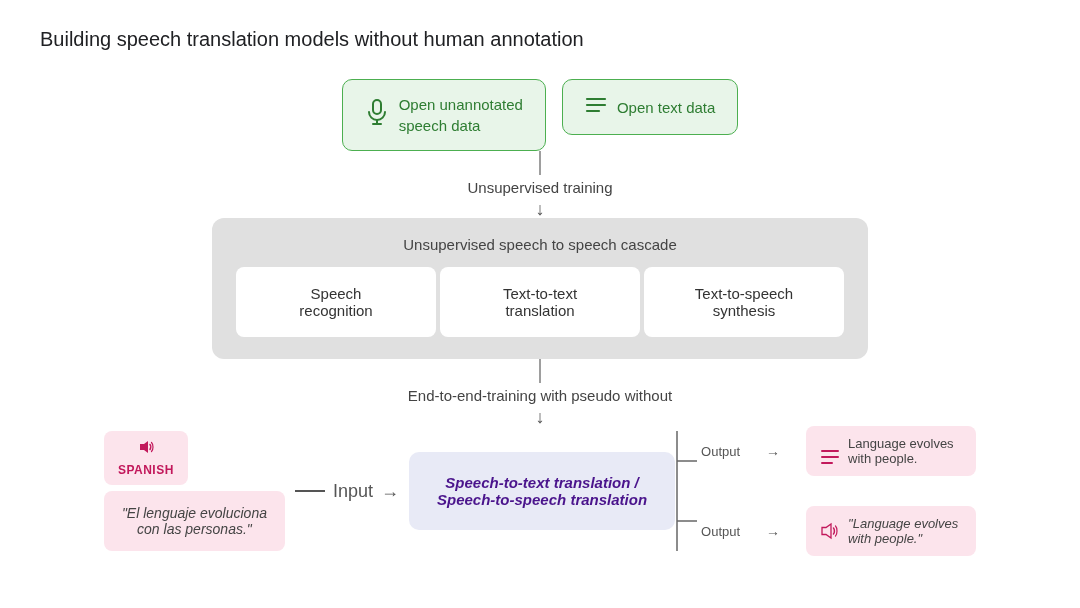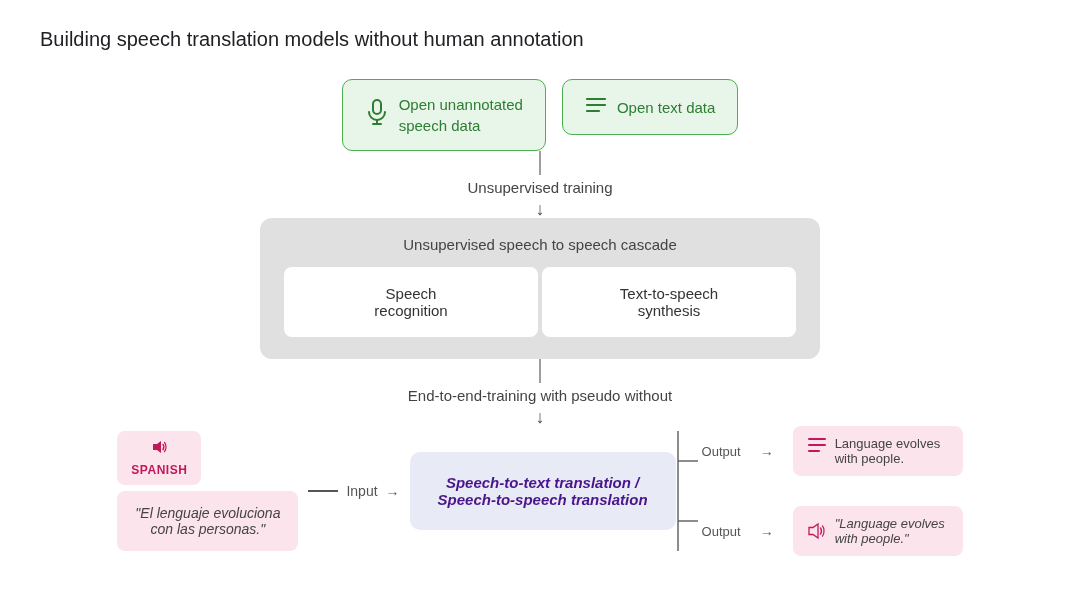--- a/index.html
+++ b/index.html
@@ -60,21 +60,21 @@
       font-size: 15px;
       color: #444;
       text-align: center;
       padding: 4px 0;
     }
     
     .cascade-box {
       background: #e0e0e0;
       border-radius: 12px;
       padding: 18px 24px 22px 24px;
-      width: 560px;
+      width: 656px;
       text-align: center;
     }
     .cascade-title {
       font-size: 15px;
       color: #444;
       margin-bottom: 14px;
     }
     .cascade-inner {
       display: flex;
       gap: 4px;
@@ -119,21 +119,21 @@
       padding: 14px 18px;
       font-size: 14px;
       color: #444;
       text-align: center;
       min-width: 170px;
       font-style: italic;
     }
     .arrow-connector {
       display: flex;
       align-items: center;
-      font-size: 14px;
+      font-size: 18px;
       color: #555;
       gap: 4px;
       white-space: nowrap;
       padding: 0 10px;
     }
     .arrow-connector .arrow-line {
       width: 30px;
       height: 1.5px;
       background: #555;
       display: inline-block;
@@ -147,39 +147,39 @@
       font-size: 15px;
       font-weight: 700;
       color: #4a148c;
       text-align: center;
       min-width: 220px;
       font-style: italic;
     }
     .output-row {
       display: flex;
       align-items: center;
-      gap: 13px;
+      gap: 20px;
     }
     .output-label {
       font-size: 13px;
       color: #555;
       white-space: nowrap;
     }
     .output-arrow {
       font-size: 14px;
       color: #555;
     }
     .output-box-text {
       background: #fce4ec;
       border-radius: 8px;
       padding: 10px 14px;
       font-size: 13px;
       color: #444;
       display: flex;
-      align-items: flex-start;
+      align-items: flex-end;
       gap: 8px;
       min-width: 170px;
     }
     .output-box-speech {
       background: #fce4ec;
       border-radius: 8px;
       padding: 10px 14px;
       font-size: 13px;
       color: #444;
       display: flex;
@@ -254,20 +254,23 @@
 
     <div class="label-text">Unsupervised training</div>
 
     <div class="arrow-down">↓</div>
 
     <div class="cascade-box">
       <div class="cascade-title">Unsupervised speech to speech cascade</div>
       <div class="cascade-inner">
         <div class="white-box">
           <span>Speech<br>recognition</span>
+        </div>
+        <div class="white-box">
+          <span>Text-to-text<br>translation</span>
         </div>
         <div class="white-box">
           <span>Text-to-speech<br>synthesis</span>
         </div>
       </div>
     </div>
 
     <div class="vline"></div>
 
     <div class="label-text">End-to-end-training with pseudo without</div>

